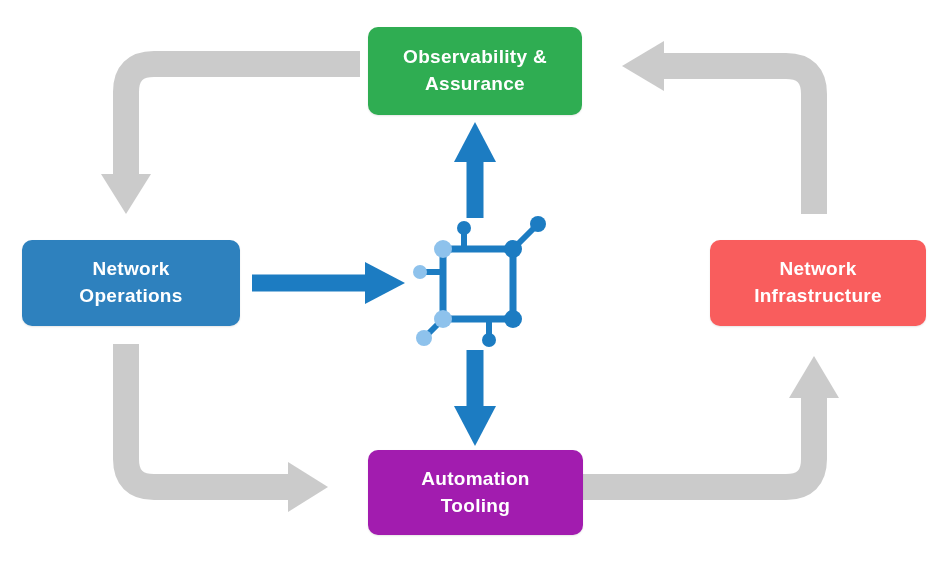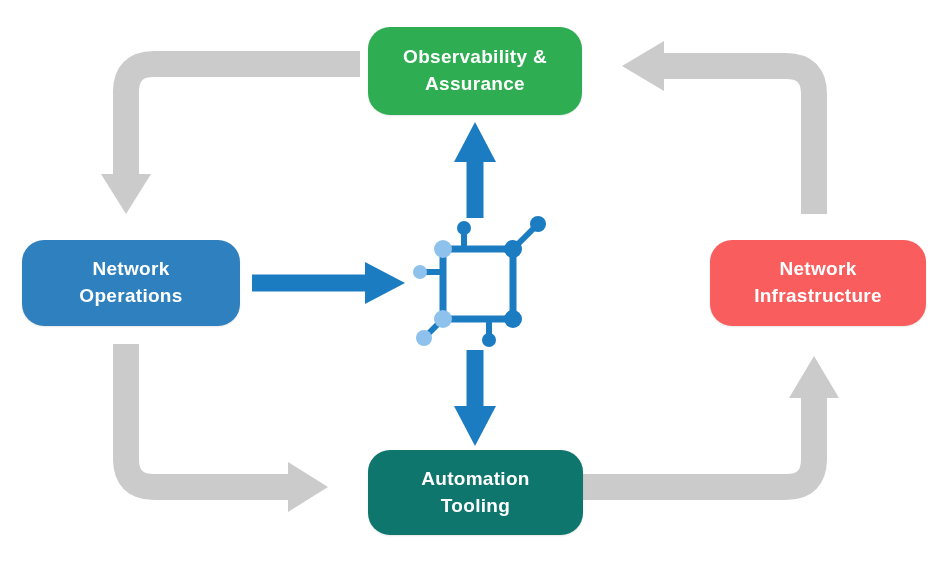--- a/index.html
+++ b/index.html
@@ -15,21 +15,21 @@
   }
 
   svg.layer {
     position: absolute;
     left: 0; top: 0;
     width: 948px; height: 570px;
   }
 
   .node {
     position: absolute;
-    border-radius: 22px;
+    border-radius: 10px;
     display: flex;
     align-items: center;
     justify-content: center;
     text-align: center;
     box-shadow: 0 1px 2px rgba(0,0,0,0.10);
   }
   .node-label {
     color: #ffffff;
     font-size: 19px;
     font-weight: 600;
@@ -117,18 +117,18 @@
   <div class="node node-operations" style="background: rgb(46, 129, 190);">
     <span class="node-label">Network
 Operations</span>
   </div>
 
   <div class="node node-infrastructure" style="background: rgb(249, 93, 93);">
     <span class="node-label">Network
 Infrastructure</span>
   </div>
 
-  <div class="node node-automation" style="background: #0f766e;">
+  <div class="node node-automation" style="background: #a21caf;">
     <span class="node-label">Automation
 Tooling</span>
   </div>
 
 </div>
 
 </body></html>

